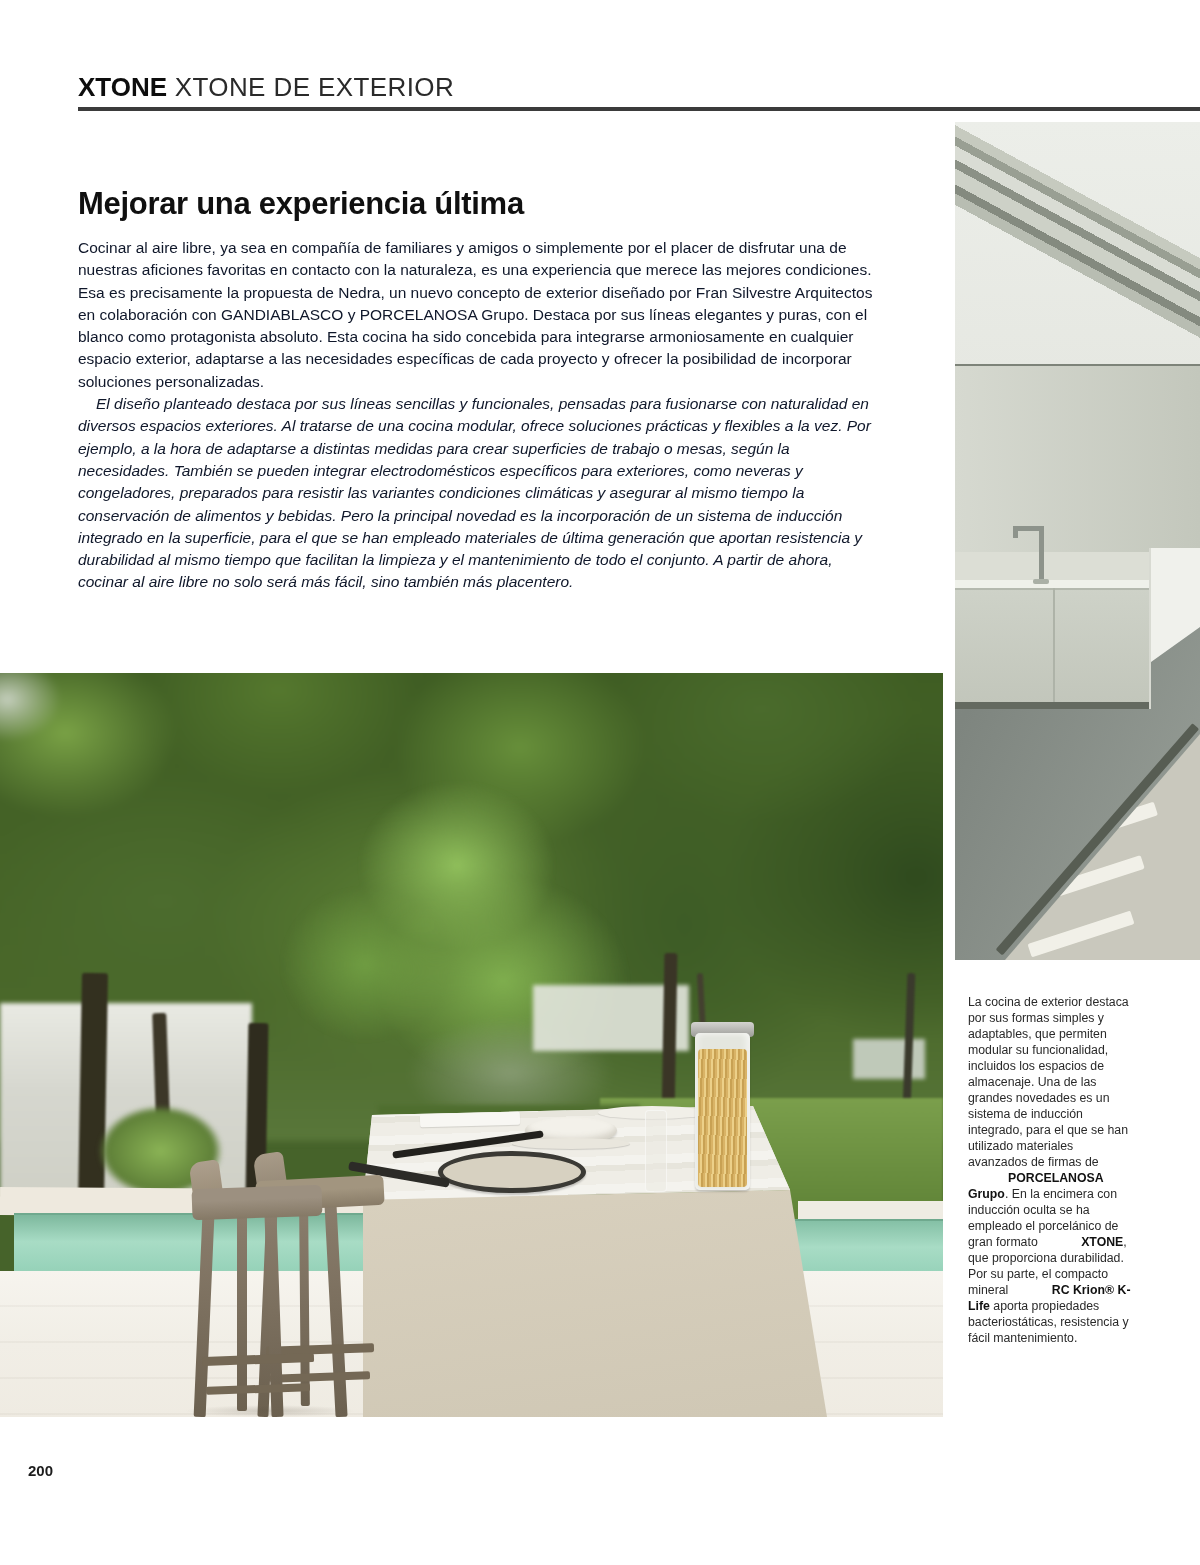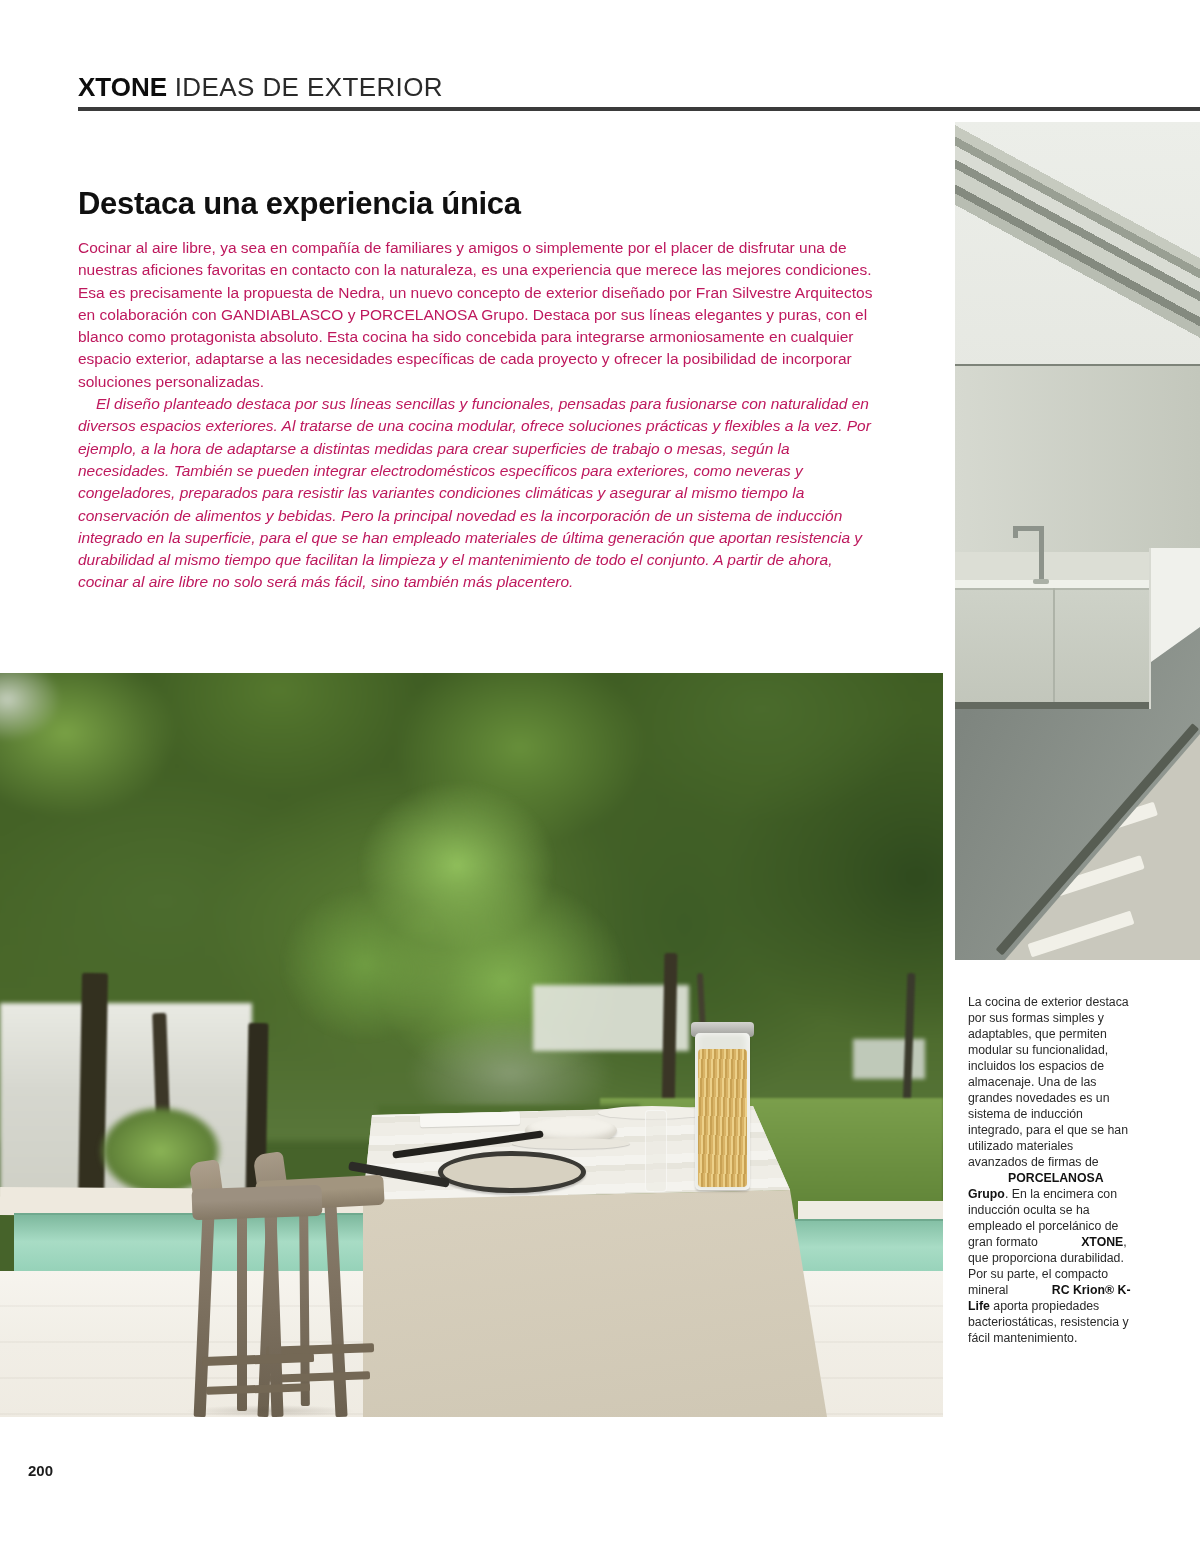--- a/index.html
+++ b/index.html
@@ -10,21 +10,21 @@
   .kicker{position:absolute;left:78px;top:74px;font-size:26px;line-height:1;color:#2a2a2a;
           letter-spacing:.4px;white-space:nowrap;}
   .kicker b{font-weight:700;color:#0d0d0d;letter-spacing:0;}
   .kicker span{font-weight:400;}
   .rule{position:absolute;left:78px;right:0;top:107px;height:4px;background:#3b3b3b;}
 
   
   .title{position:absolute;left:78px;top:186px;margin:0;font-size:31px;font-weight:700;
          color:#101010;letter-spacing:-.3px;}
   .body-copy{position:absolute;left:78px;top:237px;width:795px;font-size:15.5px;
-             line-height:22.3px;color:#be185d;}
+             line-height:22.3px;color:#0f172a;}
   .body-copy p{margin:0;}
   .body-copy p.indent{text-indent:18px;font-style:italic;}
 
   
   .caption{position:absolute;left:968px;top:994px;width:165px;font-size:12.3px;
            line-height:16px;color:#2a2a2a;}
   .caption b{font-weight:700;color:#111;margin-left:40px;}
 
   .folio{position:absolute;left:28px;top:1462px;font-size:15px;font-weight:700;color:#1c1c1c;}
 
@@ -148,24 +148,24 @@
   .sun-stripe{position:absolute;height:14px;background:#f3f2ea;border-radius:2px;
     transform:rotate(-18deg);opacity:.95;}
   .sp-threshold{position:absolute;left:44px;top:826px;width:300px;height:9px;background:#575d53;
     transform:rotate(-49deg);transform-origin:0 50%;border-radius:2px;}
 </style>
 </head>
 <body>
 
 <div class="page">
 
-  <div class="kicker"><b>XTONE</b>&nbsp;<span>IDEAS DE EXTERIOR</span></div>
+  <div class="kicker"><b>XTONE</b>&nbsp;<span>XTONE DE EXTERIOR</span></div>
   <div class="rule"></div>
 
-  <h1 class="title">Destaca una experiencia única</h1>
+  <h1 class="title">Mejorar una experiencia última</h1>
   <div class="body-copy">
     <p>Cocinar al aire libre, ya sea en compañía de familiares y amigos o simplemente por el placer de disfrutar una de nuestras aficiones favoritas en contacto con la naturaleza, es una experiencia que merece las mejores condiciones. Esa es precisamente la propuesta de Nedra, un nuevo concepto de exterior diseñado por Fran Silvestre Arquitectos en colaboración con GANDIABLASCO y PORCELANOSA Grupo. Destaca por sus líneas elegantes y puras, con el blanco como protagonista absoluto. Esta cocina ha sido concebida para integrarse armoniosamente en cualquier espacio exterior, adaptarse a las necesidades específicas de cada proyecto y ofrecer la posibilidad de incorporar soluciones personalizadas.</p>
     <p class="indent">El diseño planteado destaca por sus líneas sencillas y funcionales, pensadas para fusionarse con naturalidad en diversos espacios exteriores. Al tratarse de una cocina modular, ofrece soluciones prácticas y flexibles a la vez. Por ejemplo, a la hora de adaptarse a distintas medidas para crear superficies de trabajo o mesas, según la necesidades. También se pueden integrar electrodomésticos específicos para exteriores, como neveras y congeladores, preparados para resistir las variantes condiciones climáticas y asegurar al mismo tiempo la conservación de alimentos y bebidas. Pero la principal novedad es la incorporación de un sistema de inducción integrado en la superficie, para el que se han empleado materiales de última generación que aportan resistencia y durabilidad al mismo tiempo que facilitan la limpieza y el mantenimiento de todo el conjunto. A partir de ahora, cocinar al aire libre no solo será más fácil, sino también más placentero.</p>
   </div>
 
   <figure class="main-photo" aria-label="Cocina de exterior Nedra junto a piscina con taburetes altos y jardín de pinos">
     <div class="mp-trees"></div>
     <div class="mp-pine"></div>
     <div class="mp-haze"></div>
     <div class="mp-building"></div>

